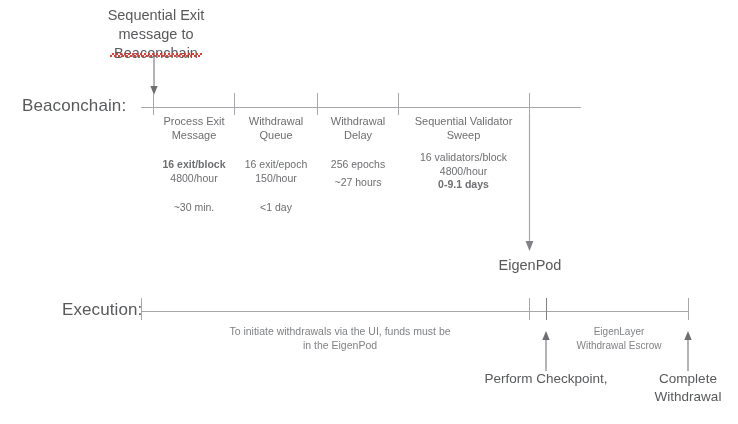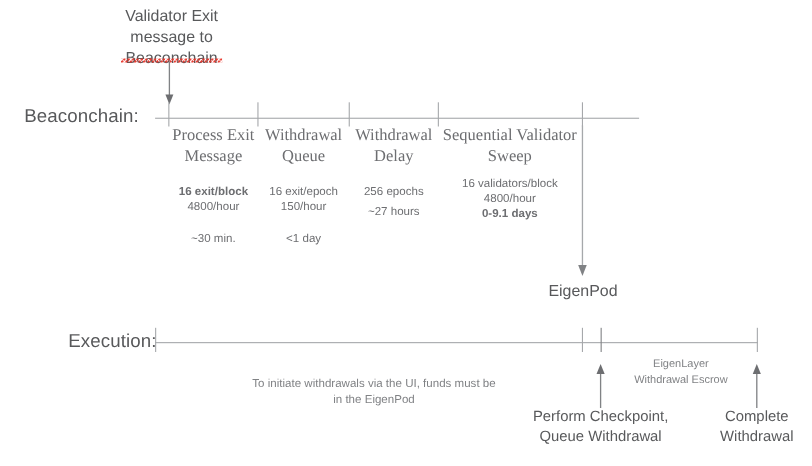--- a/index.html
+++ b/index.html
@@ -39,23 +39,22 @@
     height: 1px;
   }
   .tick {
     background: #a6a8ab;
     width: 1px;
   }
   .tick-dark { background: #808285; }
 
   
   .phase-title {
-    font-size: 15px;
+    font-size: 11px;
     color: #6d6e71;
-    font-family: Liberation Serif, serif;
   }
   .phase-rate {
     font-size: 10.5px;
     color: #6d6e71;
   }
   .phase-time {
     font-size: 10.5px;
     color: #6d6e71;
   }
 
@@ -95,21 +94,21 @@
     background-repeat: repeat-x;
     opacity: 0.95;
   }
 </style>
 </head>
 <body>
 
 <div id="canvas">
 
   <div class="abs ctr callout" style="left: 76px; top: 6px; width: 160px;">
-    <div>Validator Exit</div>
+    <div>Sequential Exit</div>
     <div>message to</div>
     <div>Beaconchain</div>
   </div>
   <div class="squiggle" style="left: 110px; top: 53px; width: 92px;"></div>
 
   <div class="abs" style="left: 146px; top: 56px;">
     <svg class="arrow-svg" width="16" height="40" viewBox="0 0 16 40">
       <line x1="8" y1="0" x2="8" y2="33" stroke="#808285" stroke-width="1.2"></line>
       <polygon points="8,39 4.4,30 11.6,30" fill="#6d6e71"></polygon>
     </svg>
@@ -170,21 +169,21 @@
 
   <div class="abs row-label" style="left: 62px; top: 300px;">Execution:</div>
 
   <div class="abs axis" style="left: 141px; top: 311px; width: 548px;"></div>
 
   <div class="abs tick" style="left: 141px; top: 298px; height: 22px;"></div>
   <div class="abs tick" style="left: 529px; top: 298px; height: 22px;"></div>
   <div class="abs tick tick-dark" style="left: 546px; top: 298px; height: 22px;"></div>
   <div class="abs tick" style="left: 688px; top: 298px; height: 22px;"></div>
 
-  <div class="abs ctr note" style="left: 190px; top: 342px; width: 300px;">
+  <div class="abs ctr note" style="left: 190px; top: 324px; width: 300px;">
     <div>To initiate withdrawals via the UI, funds must be</div>
     <div>in the EigenPod</div>
   </div>
 
   <div class="abs ctr escrow" style="left: 557px; top: 325px; width: 124px;">
     <div>EigenLayer</div>
     <div>Withdrawal Escrow</div>
   </div>
 
   <div class="abs" style="left: 539px; top: 331px;">
@@ -196,21 +195,20 @@
 
   <div class="abs" style="left: 681px; top: 331px;">
     <svg class="arrow-svg" width="14" height="40" viewBox="0 0 14 40">
       <line x1="7" y1="40" x2="7" y2="6" stroke="#808285" stroke-width="1.2"></line>
       <polygon points="7,0 3.3,9 10.7,9" fill="#6d6e71"></polygon>
     </svg>
   </div>
 
   <div class="abs ctr callout-sm" style="left: 458px; top: 370px; width: 176px;">
     <div>Perform Checkpoint,</div>
-    <div>Queue Withdrawal</div>
   </div>
 
   <div class="abs ctr callout-sm" style="left: 633px; top: 370px; width: 110px;">
     <div>Complete</div>
     <div>Withdrawal</div>
   </div>
 
 </div>
 
 </body></html>

